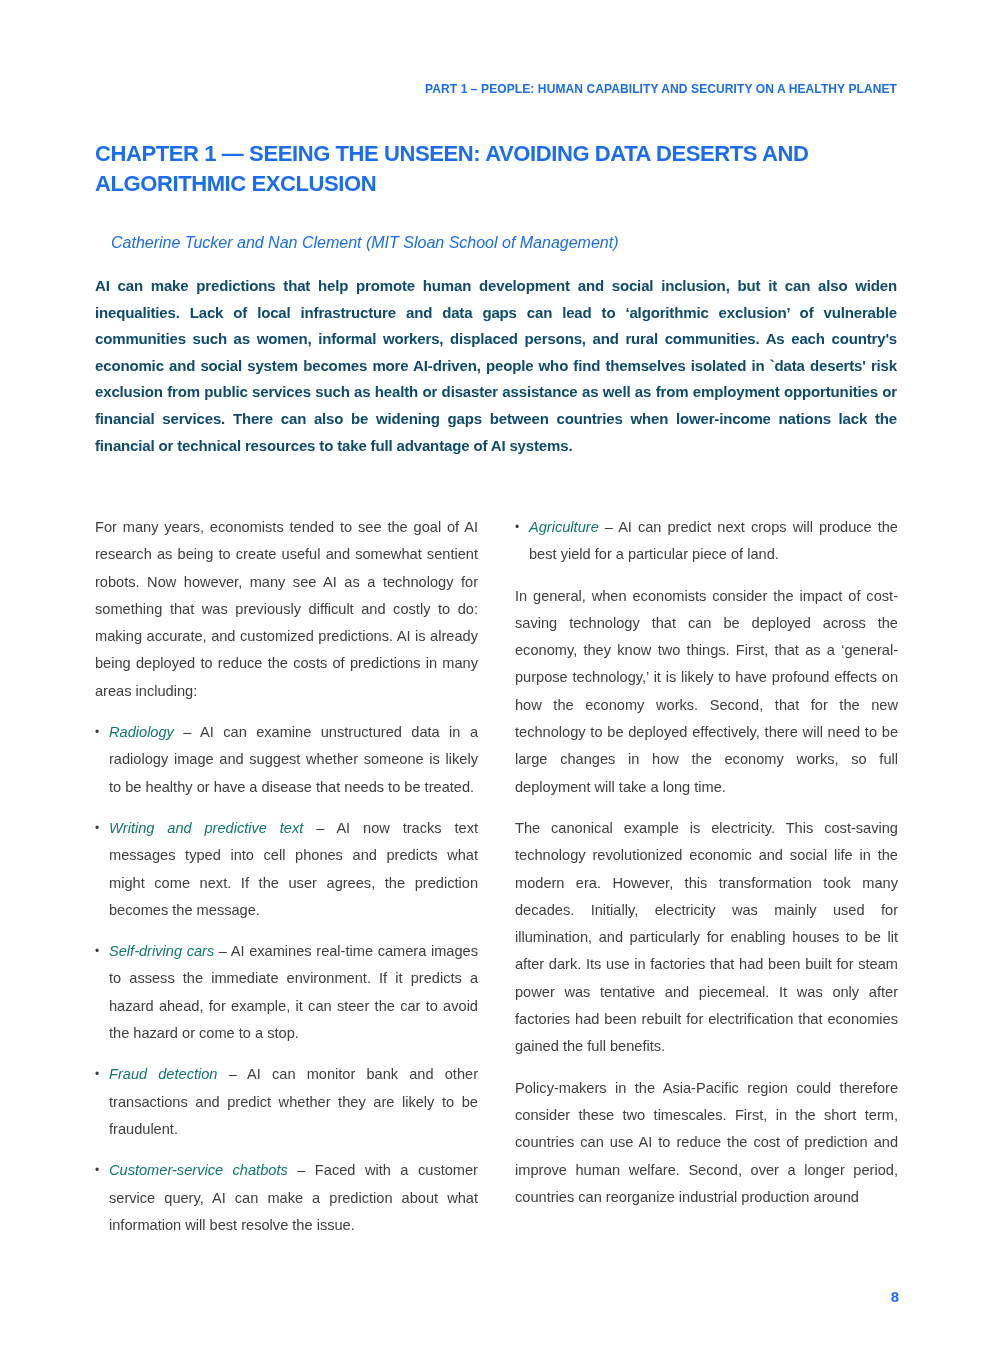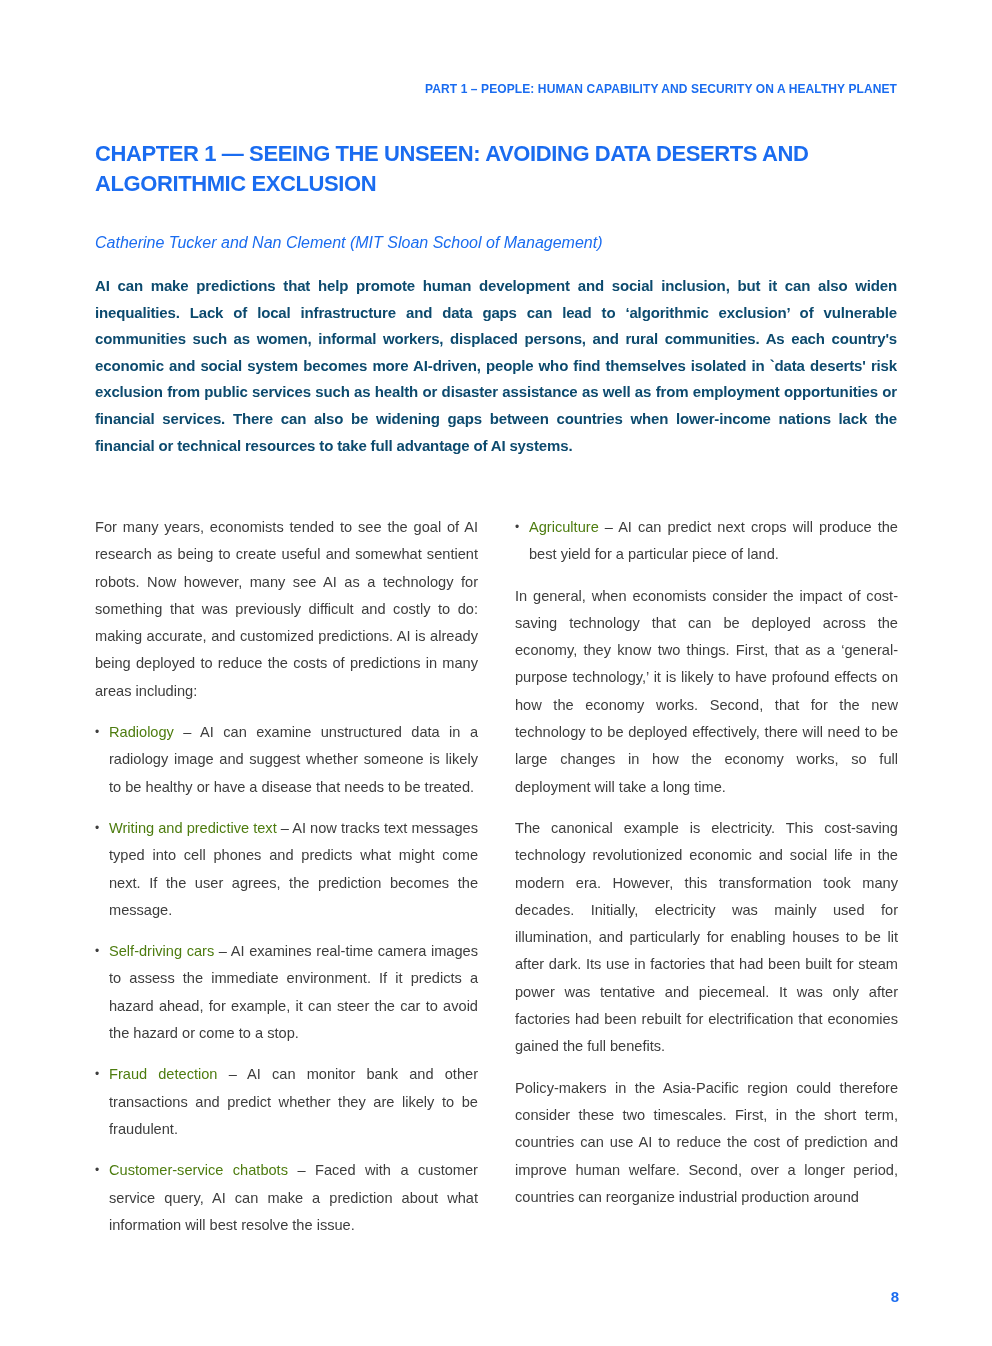--- a/index.html
+++ b/index.html
@@ -34,21 +34,21 @@
       font-size: 22px;
       font-weight: bold;
       line-height: 30px;
       color: #1a6cf0;
       letter-spacing: -0.4px;
       margin: 0;
     }
     .authors {
       position: absolute;
       top: 234px;
-      left: 95px;
+      left: 111px;
       font-size: 16px;
       font-style: italic;
       color: #1a6cf0;
       white-space: nowrap;
     }
     .abstract {
       position: absolute;
       top: 273px;
       left: 95px;
       width: 802px;
@@ -85,21 +85,22 @@
       margin: 0 0 14px 0;
       text-align: justify;
     }
     .bullet {
       position: absolute;
       left: 0;
       top: 0;
       font-size: 12px;
     }
     .term {
-      color: #4d7c0f;
+      font-style: italic;
+      color: #0f766e;
     }
     .subheading {
       font-size: 16.5px;
       font-style: italic;
       color: #1a6cf0;
       margin: 0 0 14px 0;
       line-height: 27px;
       font-weight: normal;
     }
     .page-number {

